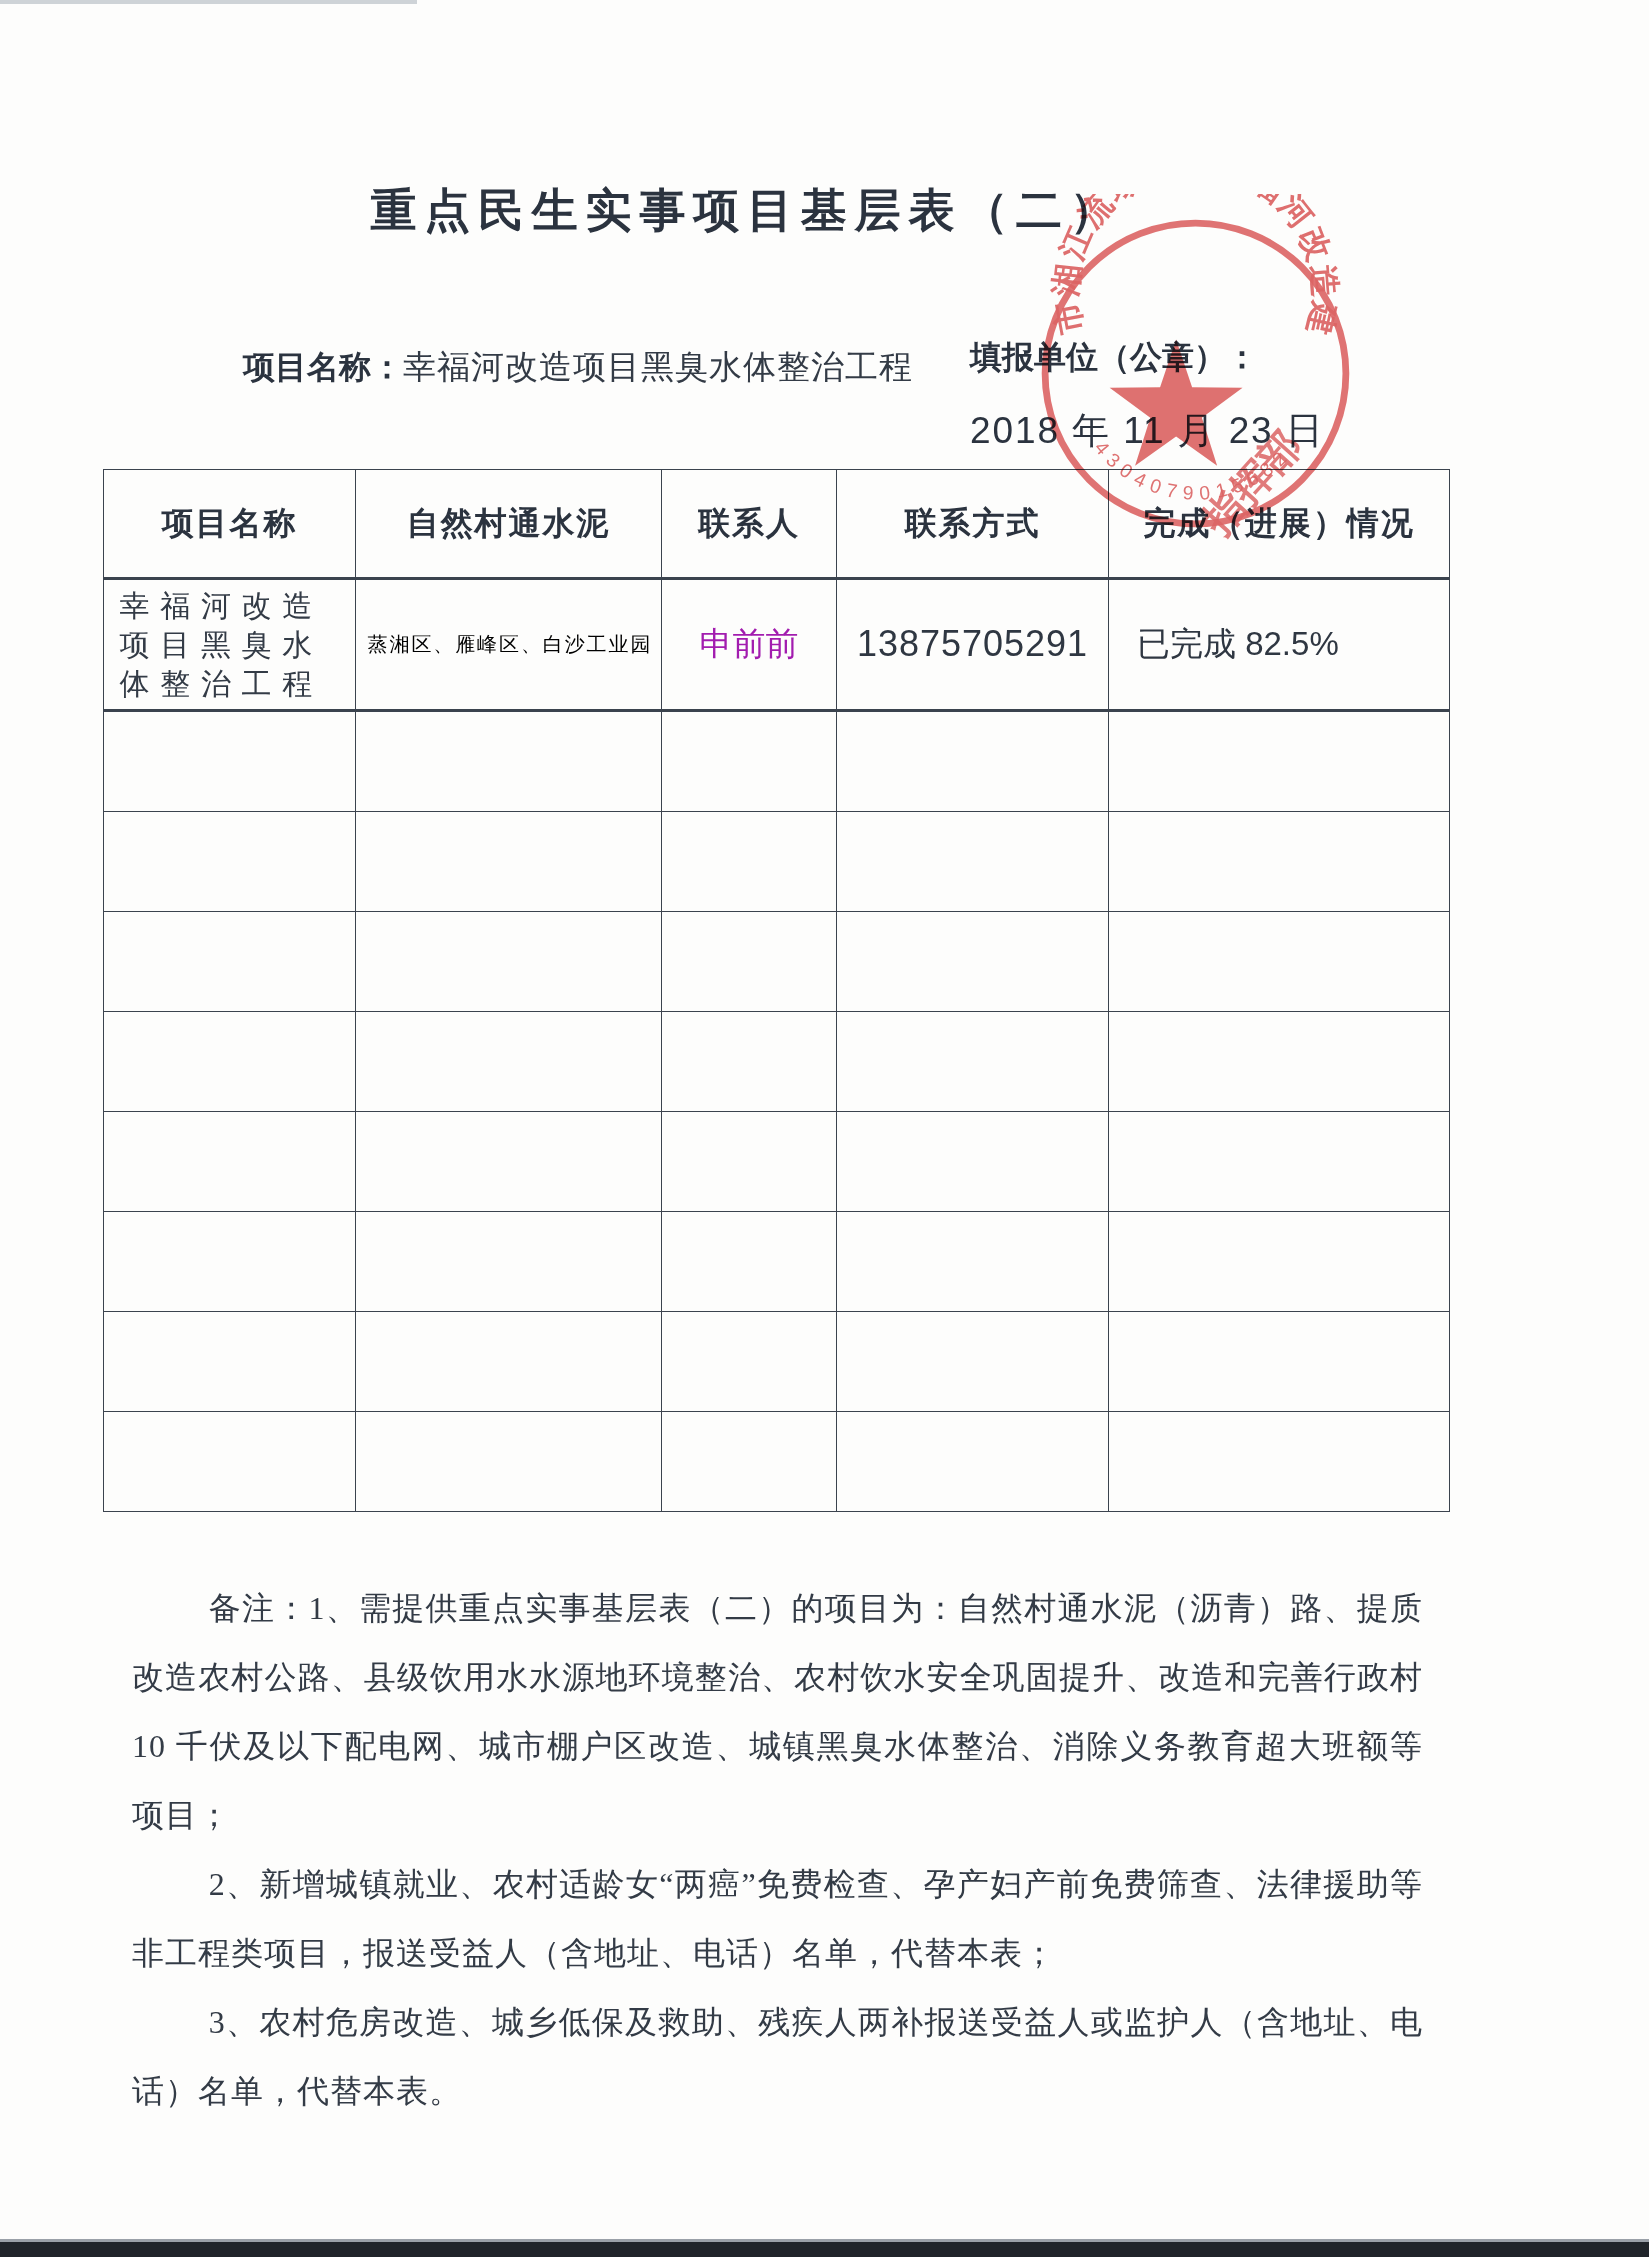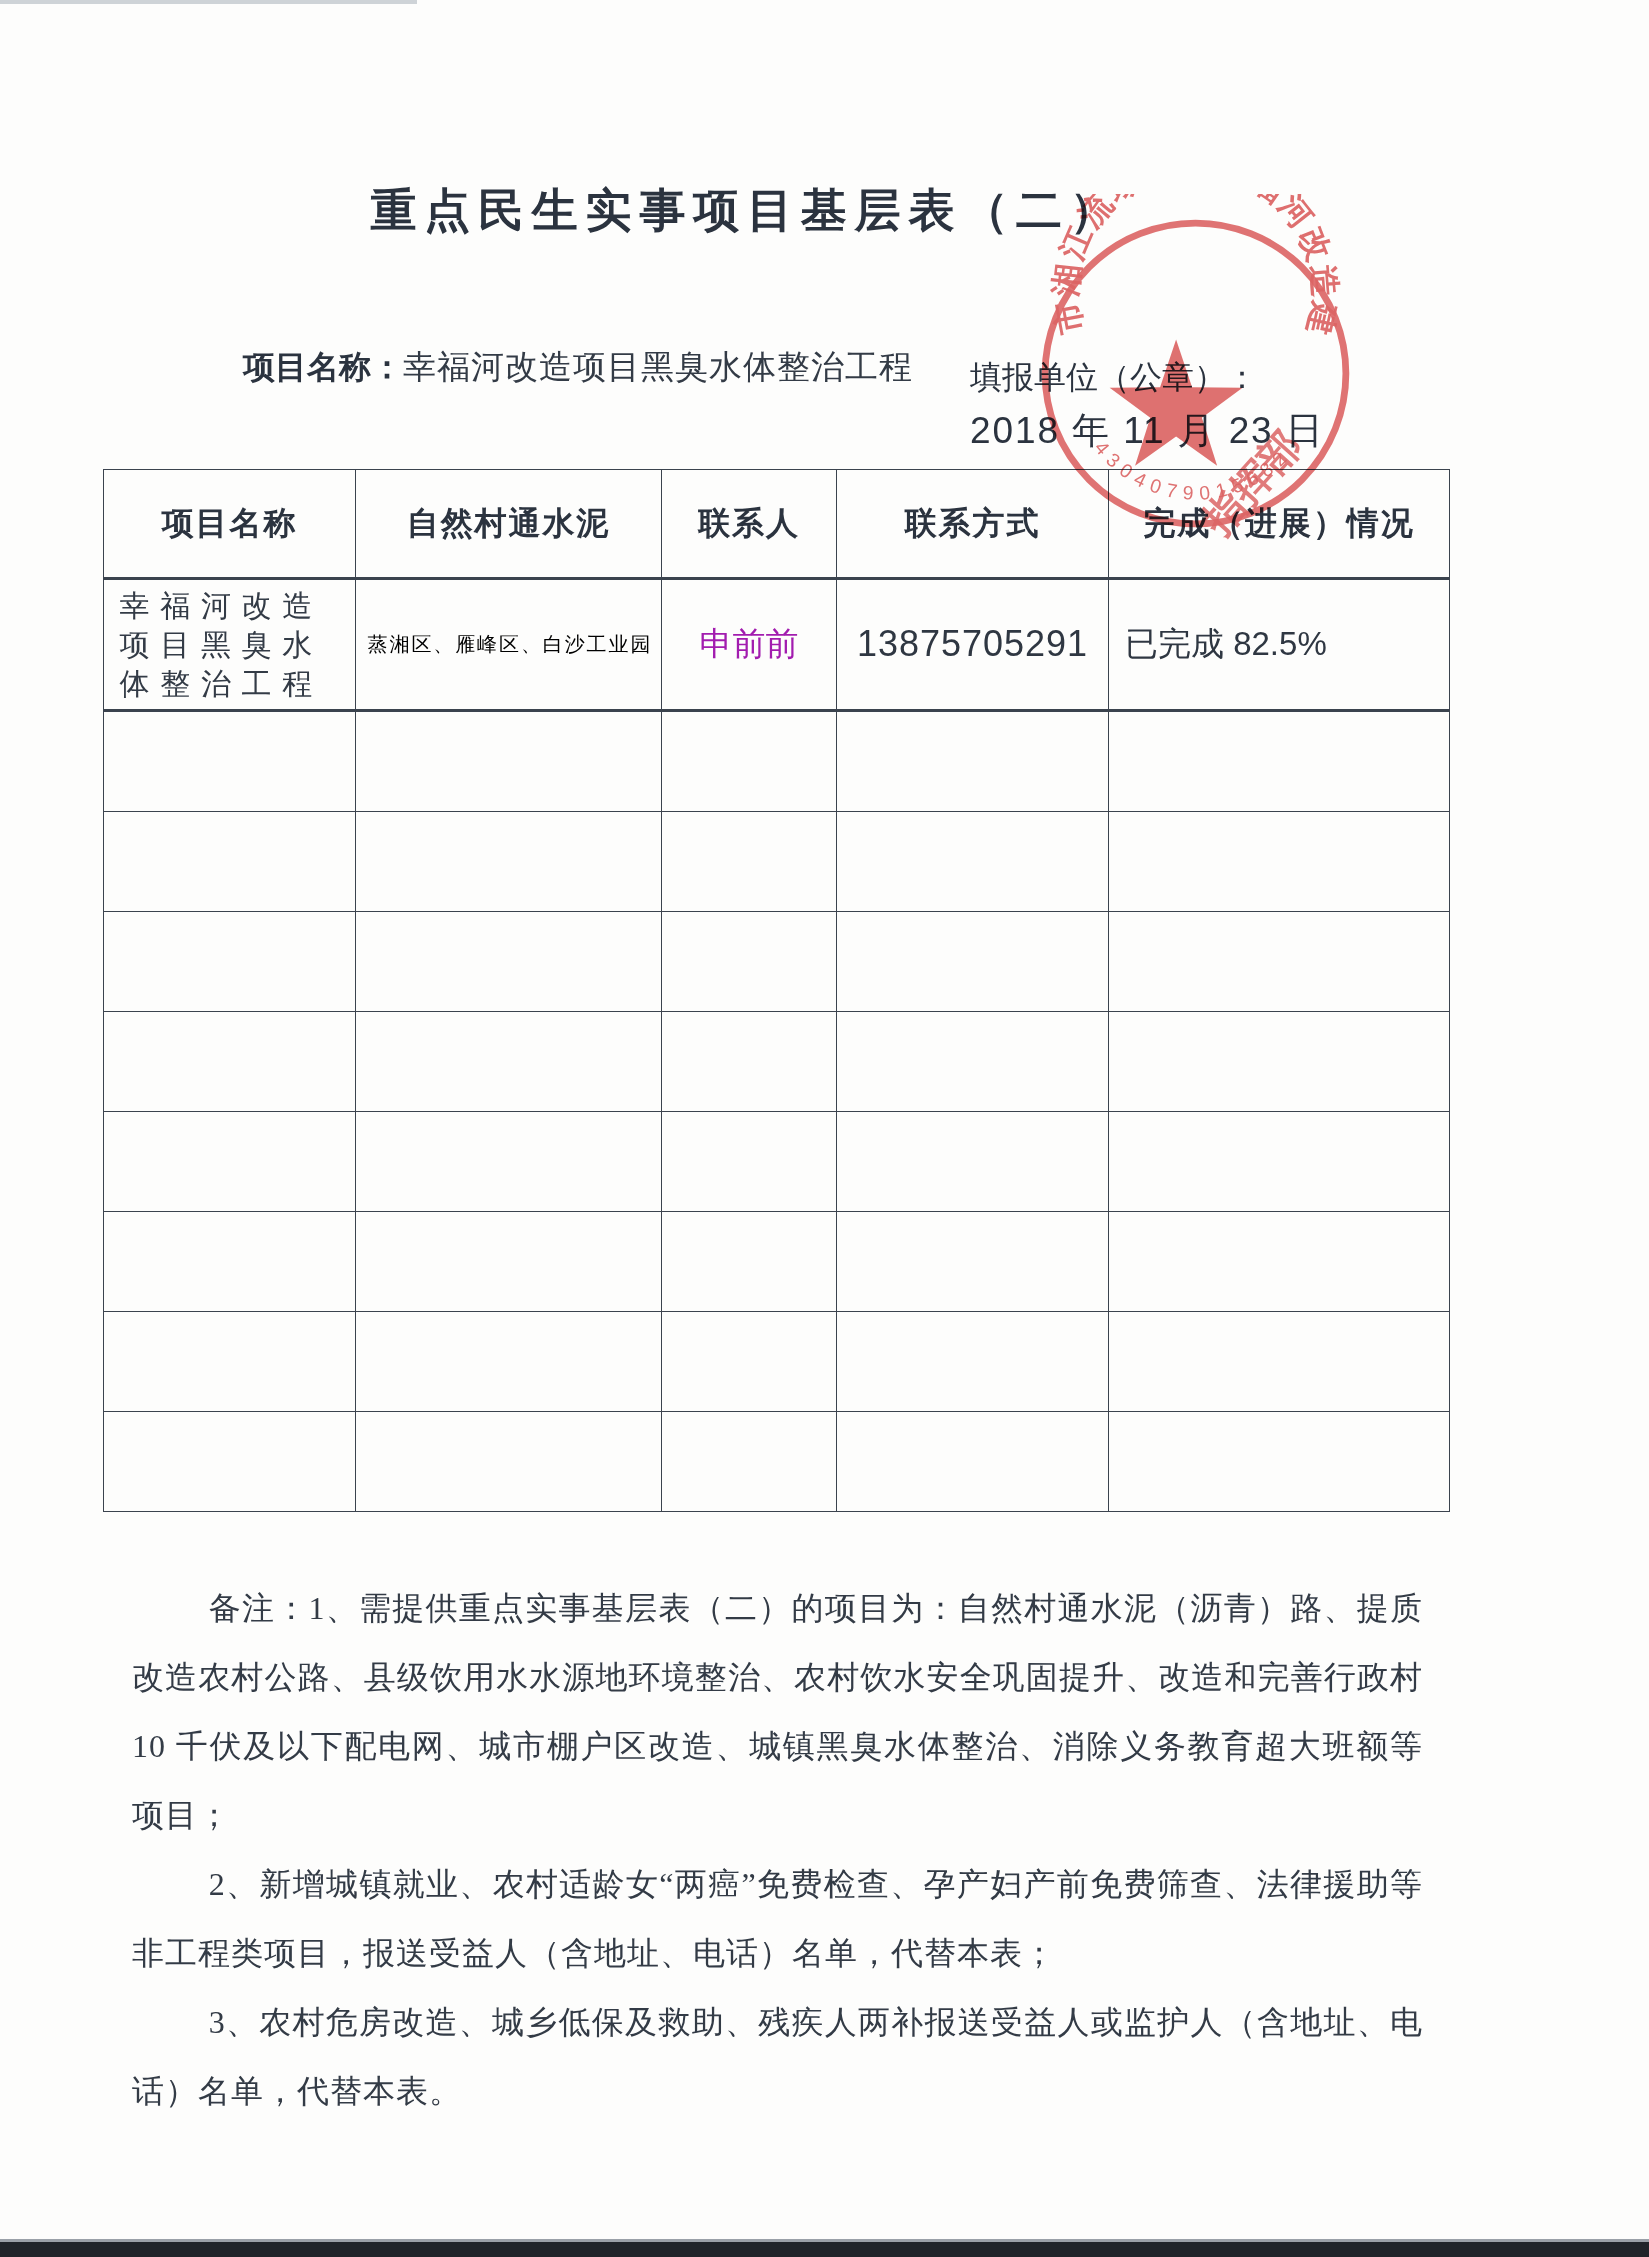--- a/index.html
+++ b/index.html
@@ -18,39 +18,39 @@
   
   .doc-title{
     position:absolute;top:180px;left:0;width:1494px;text-align:center;
     font-size:46px;font-weight:700;letter-spacing:7.8px;color:#2b333f;
   }
 
   
   .proj-line{position:absolute;top:345px;left:212px;font-size:32px;white-space:nowrap;margin-left:31px;}
   .proj-label{font-weight:700;color:#2b333f;}
   .proj-value{font-family:"Liberation Serif",serif;font-size:33px;color:#333b46;letter-spacing:1px;}
-  .unit-label{position:absolute;top:356px;left:970px;font-size:32px;font-weight:400;color:#2b333f;white-space:nowrap;}
+  .unit-label{position:absolute;top:336px;left:970px;font-size:32px;font-weight:700;color:#2b333f;white-space:nowrap;}
   .date-line{position:absolute;top:406px;left:970px;font-size:37px;color:#2b333f;letter-spacing:1.9px;white-space:nowrap;}
 
   
   .stamp{position:absolute;left:1016px;top:194px;width:359px;height:359px;mix-blend-mode:multiply;opacity:.88;z-index:6;}
 
   
   table.main{
     position:absolute;left:103px;top:469px;width:1345px;
     border-collapse:collapse;table-layout:fixed;z-index:2;
   }
   table.main td{border:1.9px solid #3b434e;vertical-align:middle;overflow:hidden;}
   tr.head td{height:105px;font-size:32px;font-weight:700;text-align:center;color:#2b333f;border-bottom-width:3.9px;letter-spacing:1.9px;}
   tr.data td{height:117px;border-bottom-width:3.9px;}
   td.c-name{font-family:"Liberation Serif",serif;font-size:30px;letter-spacing:10.7px;line-height:39px;padding:5.8px 1.9px 5.8px 15.5px;color:#333b46;}
   td.c-addr{font-size:20px;line-height:41px;padding:3.9px 5.8px 3.9px 11.6px;letter-spacing:1.9px;color:#000000;}
   td.c-contact{font-size:33px;text-align:center;color:#a21caf;margin-top:44px;}
   td.c-phone{font-size:36px;text-align:center;letter-spacing:1px;color:#2f3742;}
-  td.c-prog{font-size:33px;padding-left:16px;color:#2f3742;}
+  td.c-prog{font-size:33px;padding-left:28px;color:#2f3742;}
   tr.empty-row td{height:97px;}
 
   
   .notes{
     position:absolute;left:132px;top:1574px;width:1291px;z-index:2;
     font-family:"Liberation Serif",serif;font-size:32px;line-height:69px;
     color:#333b46;text-align:justify;letter-spacing:1px;
   }
   .notes p{margin:0;text-indent:2.4em;}
 </style>

